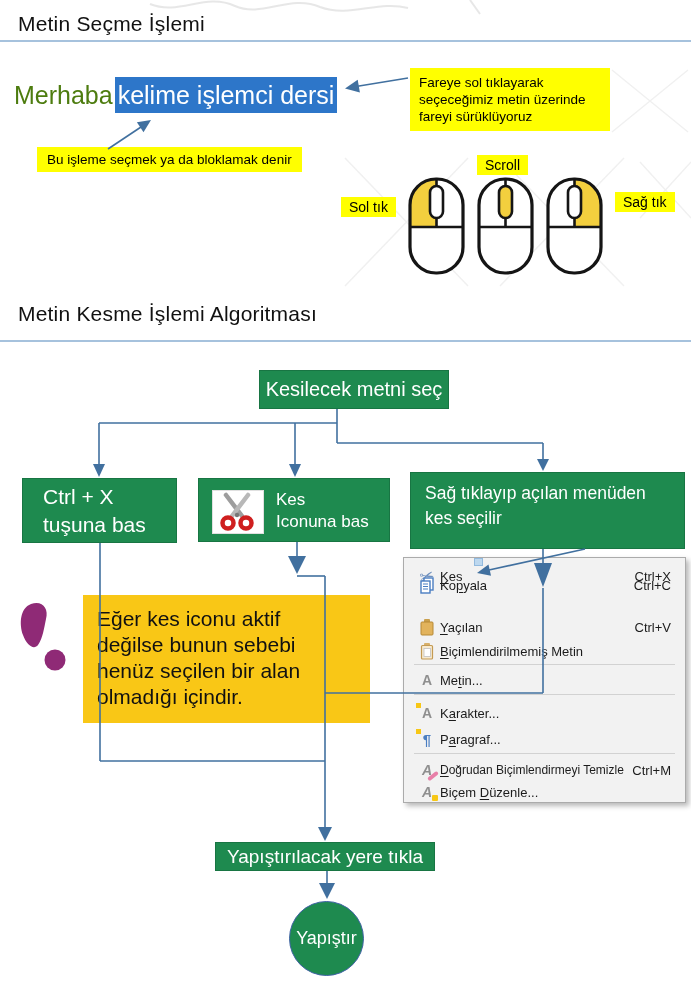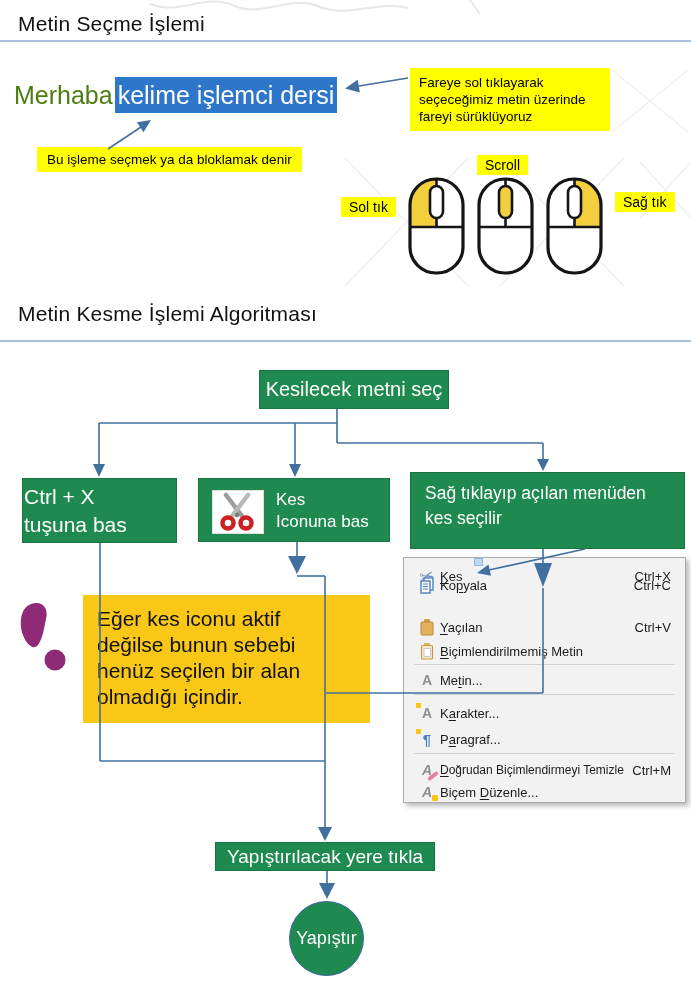--- a/index.html
+++ b/index.html
@@ -121,21 +121,21 @@
     <rect x="22" y="9" width="13" height="32" rx="6.5" fill="#ffffff" stroke="#151515" stroke-width="2.6"></rect>
   </svg>
 
   <div class="h-title" style="top:302px">Metin Kesme İşlemi Algoritması</div>
   <div class="rule" style="top:340px"></div>
 
   <div class="fbox fbox-center" style="left:219px;top:370px;width:190px;height:39px;font-size:20px;margin-left:40px;">
     <span>Kesilecek metni seç</span>
   </div>
 
-  <div class="fbox pre" style="left:22px;top:478px;width:155px;height:65px;font-size:21px;line-height:28px;padding:4px 0 0 1px;">Ctrl + X
+  <div class="fbox pre" style="left:22px;top:478px;width:155px;height:65px;font-size:21px;line-height:28px;padding:4px 0 0 20px;">Ctrl + X
 tuşuna bas</div>
 
   <div class="fbox" style="left:198px;top:478px;width:192px;height:64px;">
     <div class="scissor-pane">
       <svg width="48" height="40" viewBox="0 0 48 40">
         <line x1="13" y1="4" x2="29" y2="25" stroke="#9d9d9d" stroke-width="4.5" stroke-linecap="round"></line>
         <line x1="35" y1="4" x2="19" y2="25" stroke="#b8b8b8" stroke-width="4.5" stroke-linecap="round"></line>
         <circle cx="24" cy="24" r="2.2" fill="#777777"></circle>
         <circle cx="15" cy="32" r="5.5" fill="none" stroke="#cf1f1f" stroke-width="4.5"></circle>
         <circle cx="33" cy="32" r="5.5" fill="none" stroke="#cf1f1f" stroke-width="4.5"></circle>

